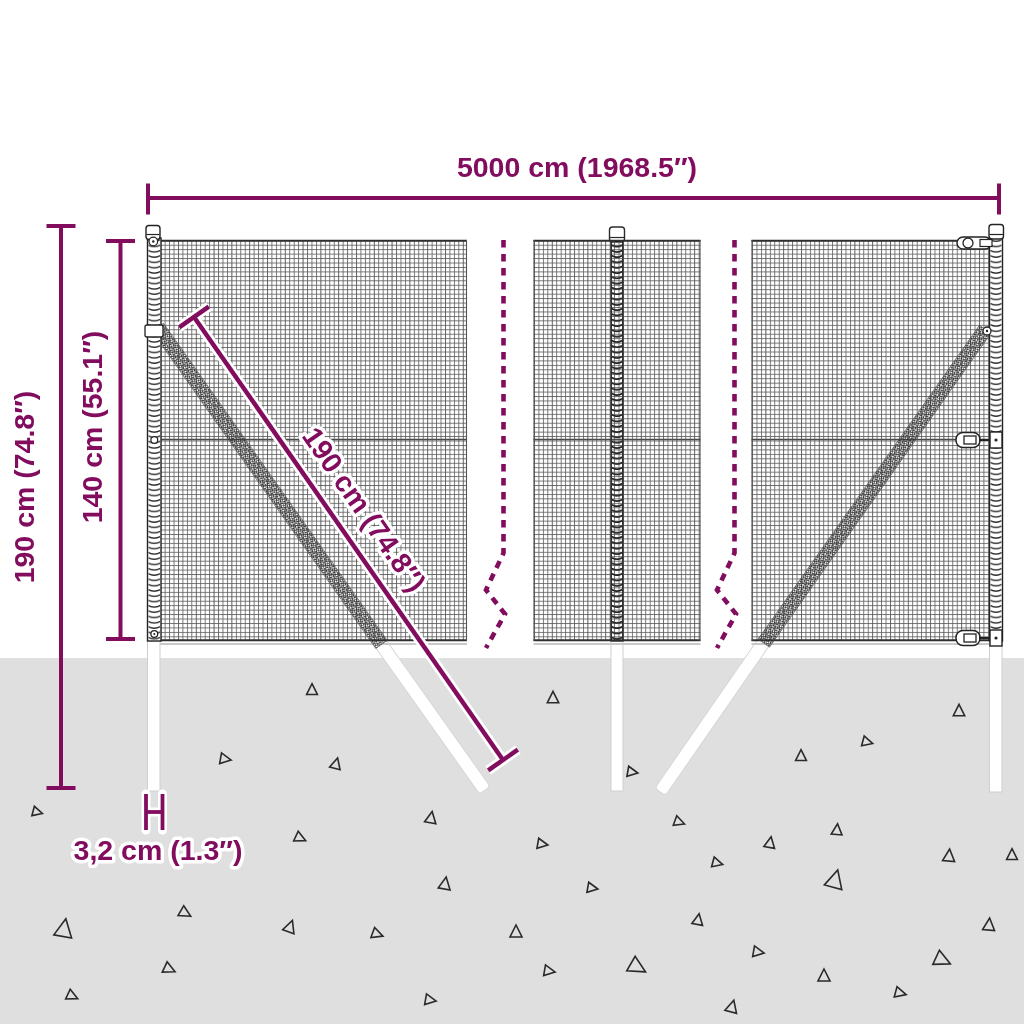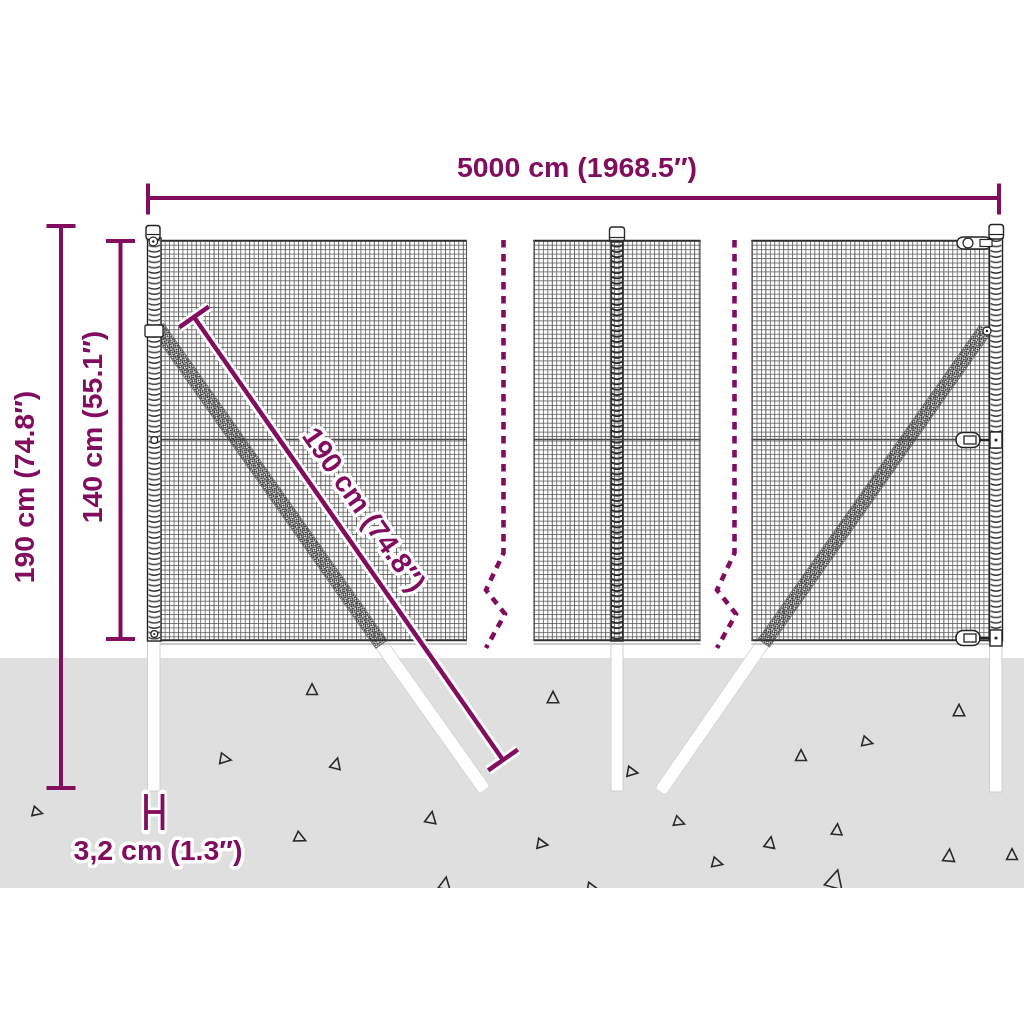--- a/index.html
+++ b/index.html
@@ -1,16 +1,16 @@
 <!DOCTYPE html>
 <html><head>
 <meta charset="utf-8">
 <style>
   html,body{margin:0;padding:0;background:#fff;}
-  #wrap{width:1024px;height:888px;position:relative;overflow:hidden;}
+  #wrap{width:1024px;height:1024px;position:relative;overflow:hidden;}
   svg{display:block;}
   text{font-family:"Liberation Sans", sans-serif;font-weight:bold;fill:#820d5e;}
 </style>
 </head>
 <body>
 <div id="wrap">
 <svg width="1024" height="1024" viewBox="0 0 1024 1024">
 <defs>
   <pattern id="mesh" width="4.45" height="4.45" patternUnits="userSpaceOnUse">
     <rect width="4.45" height="4.45" fill="none"></rect>

